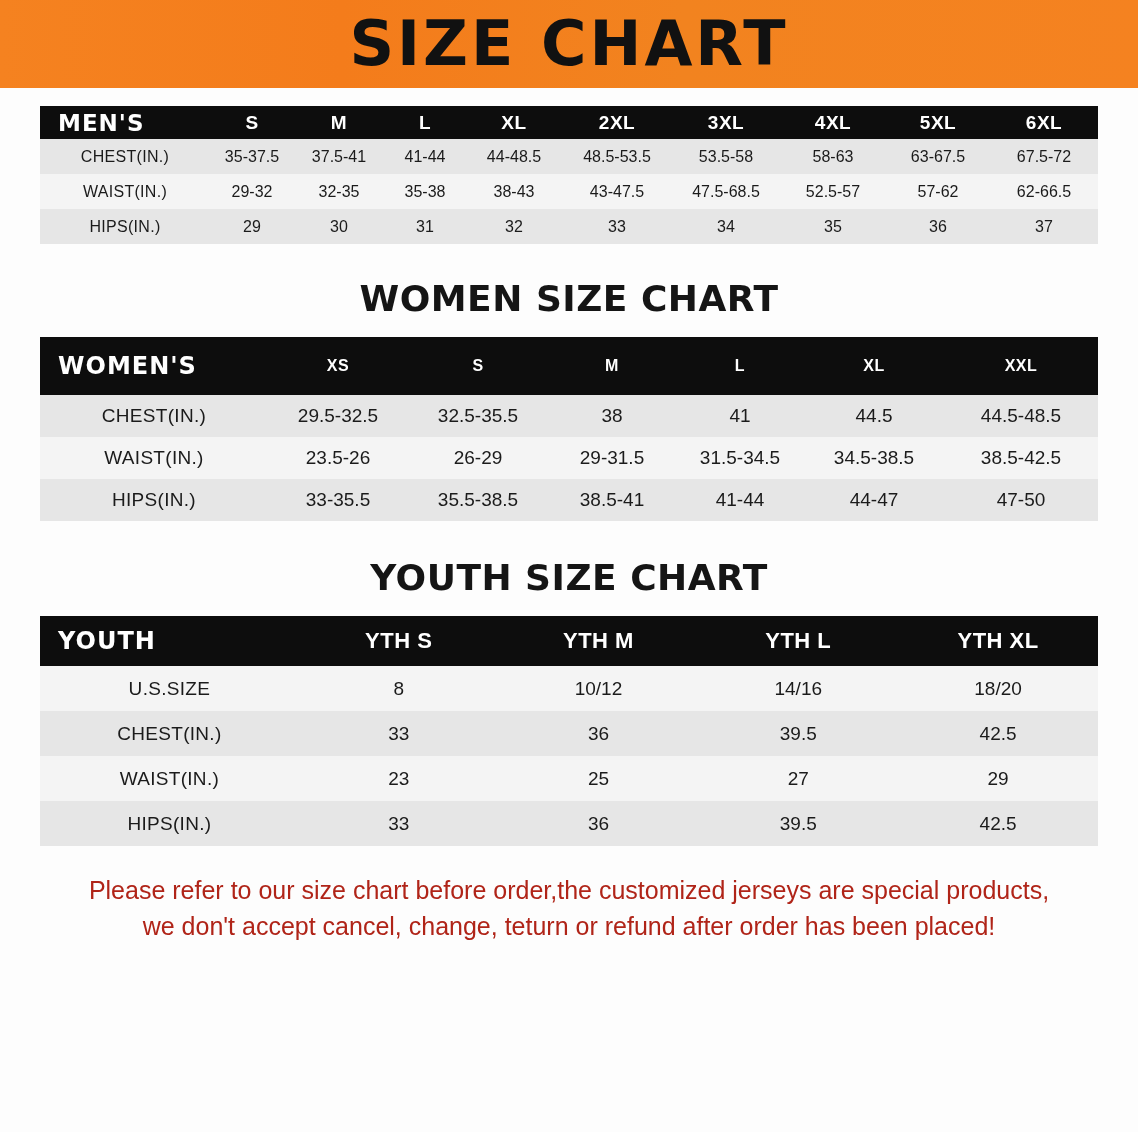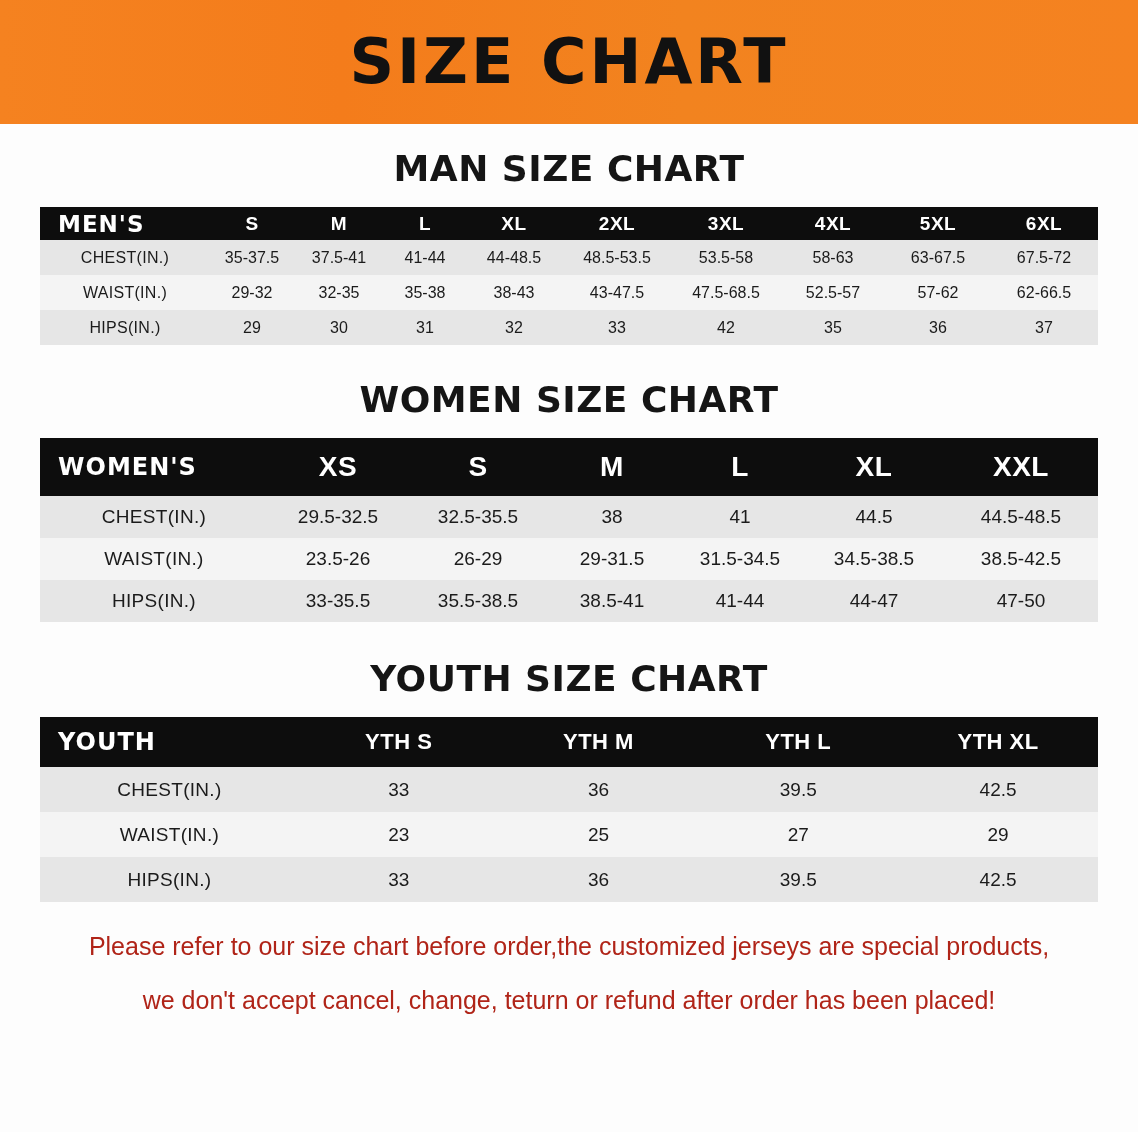--- a/index.html
+++ b/index.html
@@ -13,21 +13,21 @@
     position: relative;
     width: 1138px;
     height: 1132px;
     background: #fdfdfd;
     overflow: hidden;
   }
 
   
   .banner {
     width: 100%;
-    height: 124px;
+    height: 88px;
     background: linear-gradient(90deg, #f58220 0%, #f47c1b 30%, #f2831f 60%, #f58220 100%);
     display: flex;
     align-items: center;
     justify-content: center;
   }
   .banner-title {
     font-family: "DejaVu Sans", sans-serif;
     font-weight: bold;
     font-size: 62px;
     letter-spacing: 3px;
@@ -88,50 +88,49 @@
   .row-a { background: #e6e6e6; }
   .row-b { background: #f4f4f4; }
 
   
   #men-table thead th { font-size: 19px; }
   #men-table thead th.rowlabel { font-size: 23px; }
   #men-table tbody td { height: 35px; font-size: 16px; }
 
   
   #women-table thead tr { background: #0d0d0d; }
-  #women-table thead th { height: 58px; font-size: 28px; }
+  #women-table thead th { height: 58px; font-size: 16px; }
   #women-table thead th.rowlabel { font-size: 24px; }
   #women-table tbody td { height: 42px; font-size: 19px; }
 
   
   #youth-table thead th { height: 50px; font-size: 22px; }
   #youth-table thead th.rowlabel { font-size: 24px; }
   #youth-table tbody td { height: 45px; font-size: 19px; }
 
   
   .note {
     margin: 26px 34px 0 34px;
     color: #b02418;
     font-family: "Liberation Sans", sans-serif;
     font-size: 25px;
     line-height: 1.45;
     text-align: center;
   }
-  .note span { display: block; margin-top: 18px; }
+  .note span { display: block; }
 </style>
 </head>
 <body>
 
 <div class="page">
 
   <div class="banner">
     <div class="banner-title">SIZE CHART</div>
   </div>
 
-  <div class="section-title st-man">MAN SIZE CHART</div>
   <div class="tbl-wrap">
     <table class="size" id="men-table">
       <colgroup>
         <col style="width:170px">
           <col style="width:84px">
           <col style="width:90px">
           <col style="width:82px">
         <col style="width:96px">
           <col style="width:110px">
           <col style="width:108px">
@@ -178,21 +177,21 @@
           <td>57-62</td>
           <td>62-66.5</td>
         </tr>
         <tr class="row-a">
           <td class="rowlabel">HIPS(IN.)</td>
           <td>29</td>
           <td>30</td>
           <td>31</td>
           <td>32</td>
           <td>33</td>
-          <td>42</td>
+          <td>34</td>
           <td>35</td>
           <td>36</td>
           <td>37</td>
         </tr>
       </tbody>
     </table>
   </div>
 
   <div class="section-title st-women">WOMEN SIZE CHART</div>
   <div class="tbl-wrap">
@@ -262,20 +261,27 @@
       <thead>
         <tr>
           <th class="rowlabel">YOUTH</th>
           <th>YTH S</th>
           <th>YTH M</th>
           <th>YTH L</th>
           <th>YTH XL</th>
         </tr>
       </thead>
       <tbody>
+        <tr class="row-b">
+          <td class="rowlabel">U.S.SIZE</td>
+          <td>8</td>
+          <td>10/12</td>
+          <td>14/16</td>
+          <td>18/20</td>
+        </tr>
         <tr class="row-a">
           <td class="rowlabel">CHEST(IN.)</td>
           <td>33</td>
           <td>36</td>
           <td>39.5</td>
           <td>42.5</td>
         </tr>
         <tr class="row-b">
           <td class="rowlabel">WAIST(IN.)</td>
           <td>23</td>

